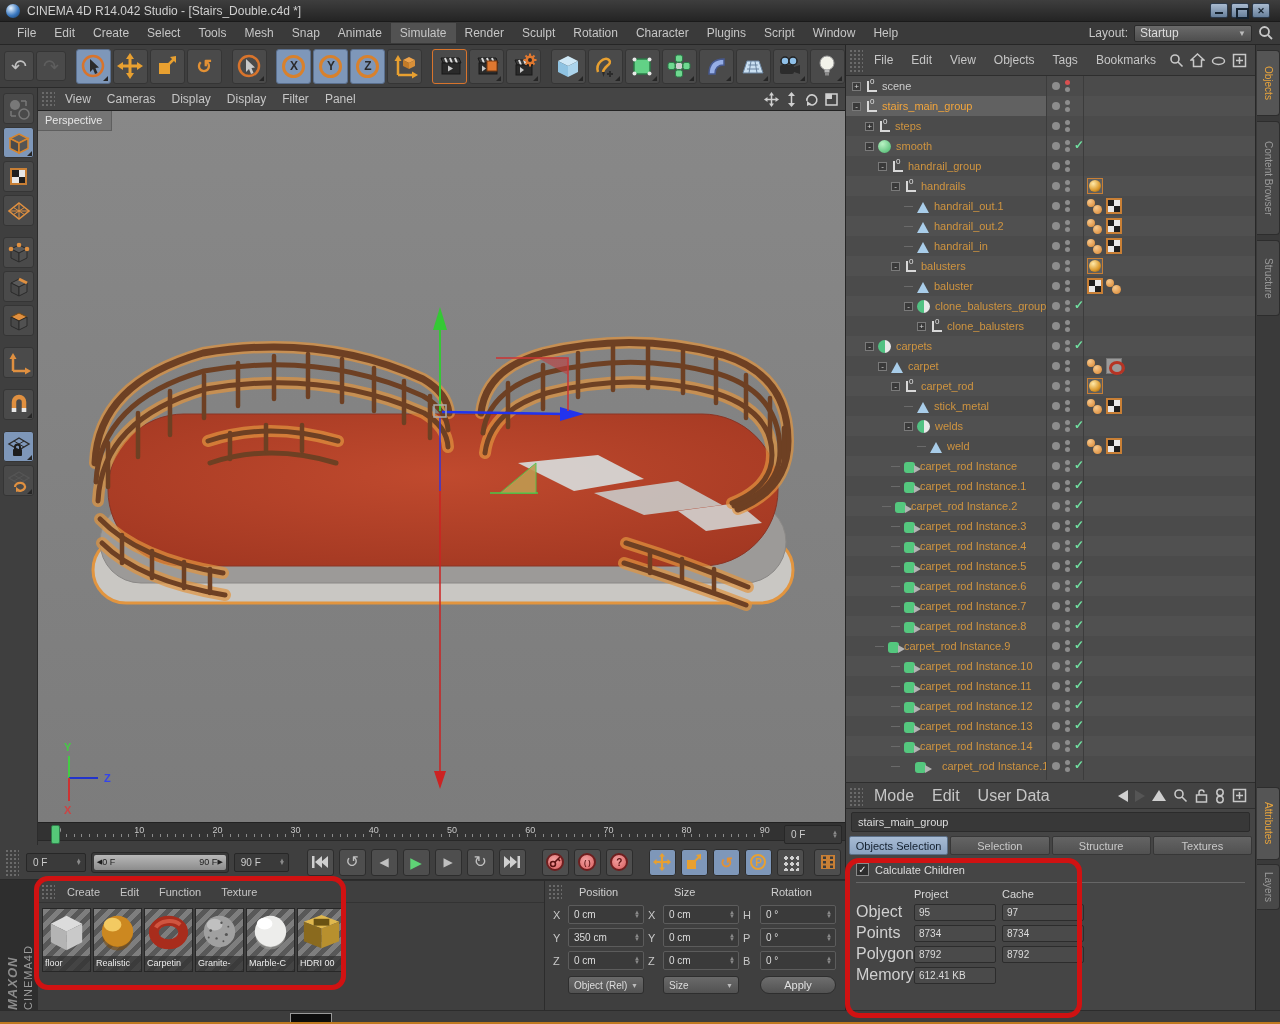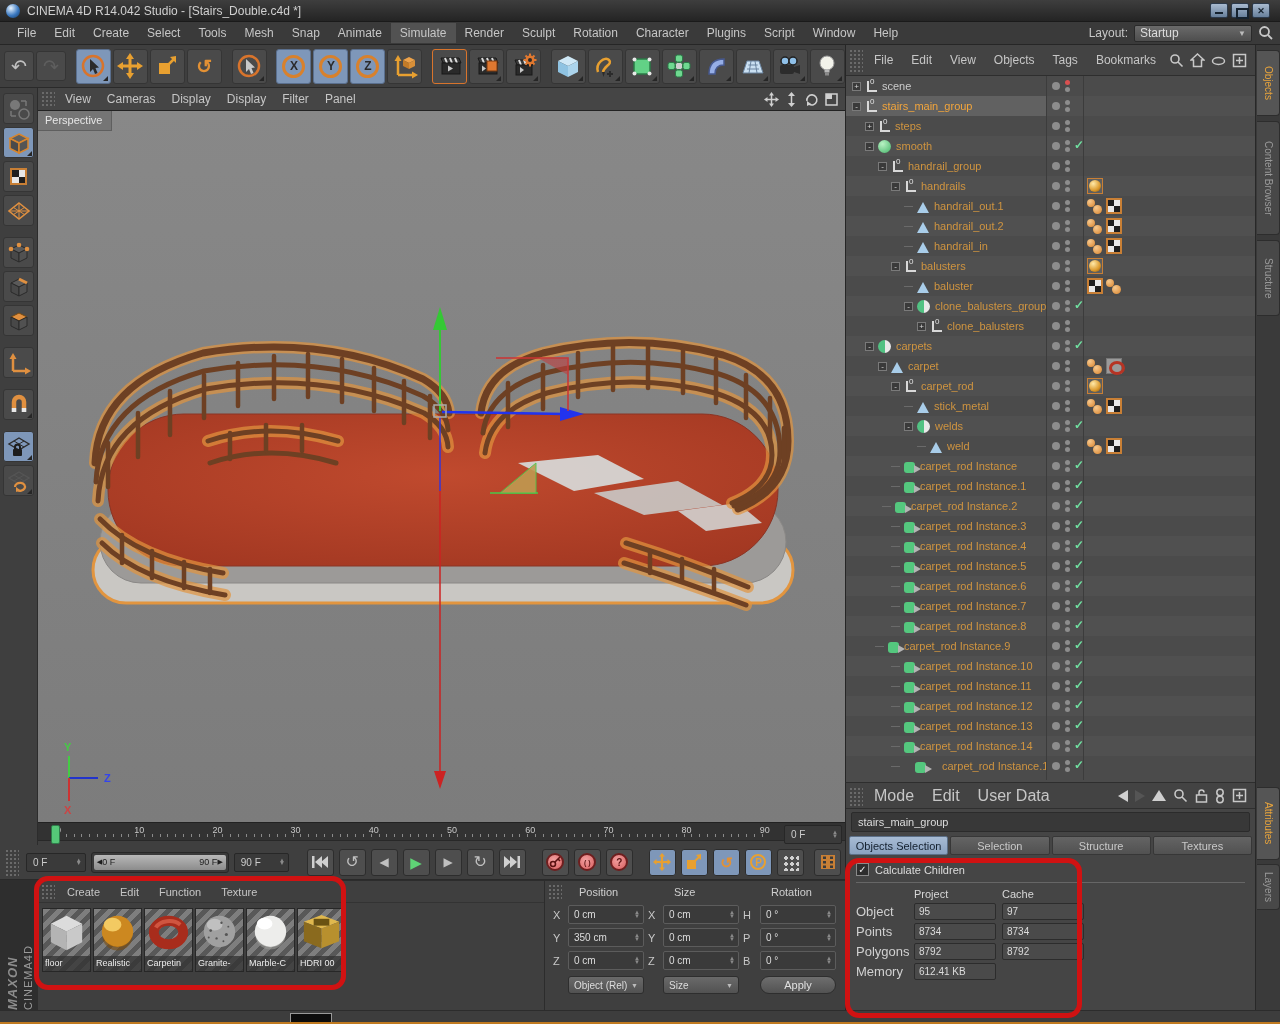--- a/index.html
+++ b/index.html
@@ -203,21 +203,21 @@
   #ampanel{padding:7px 10px 0 10px}
   #amptitle{font-size:11px;font-weight:bold;color:#e9e9e9;border-bottom:1px solid #6a6a6a;
     padding-bottom:3px;margin-bottom:6px}
   #amcheckrow{display:flex;align-items:center;gap:6px;margin-bottom:6px}
   #amcheck{width:13px;height:13px;background:#2e2e2e;border:1px solid #8a8a8a;color:#e8e8e8;
     font-size:10px;line-height:12px;text-align:center}
   #amchecklabel{font-size:11px;color:#dcdcdc}
   #amsep{height:1px;background:#666;margin-bottom:5px}
   .amgrid{display:grid;grid-template-columns:52px 82px 82px;column-gap:6px;row-gap:3px;align-items:center}
   .amgrid .hdr{color:#d8d8d8;font-size:11px}
-  .amgrid .lbl{color:#d0d0d0;font-size:13px}
+  .amgrid .lbl{color:#d0d0d0;font-size:16px}
   .ambox{height:17px;background:#4a4a4a;border:1px solid #2c2c2c;border-radius:2px;
     display:flex;align-items:center;padding-left:4px;color:#dcdcdc;font-size:10px}
 
   
   #sidetabs{position:absolute;left:1255px;top:45px;width:25px;height:979px;background:#3a3a3a;
     border-left:1px solid #282828}
   .vtab{position:absolute;left:1px;width:23px;background:#484848;border:1px solid #2d2d2d;
     border-left:none;border-radius:0 4px 4px 0;display:flex;align-items:center;justify-content:center}
   .vtab span{writing-mode:vertical-rl;font-size:10px;color:#9a9a9a;white-space:nowrap}
   .vtab.active{background:#555}

